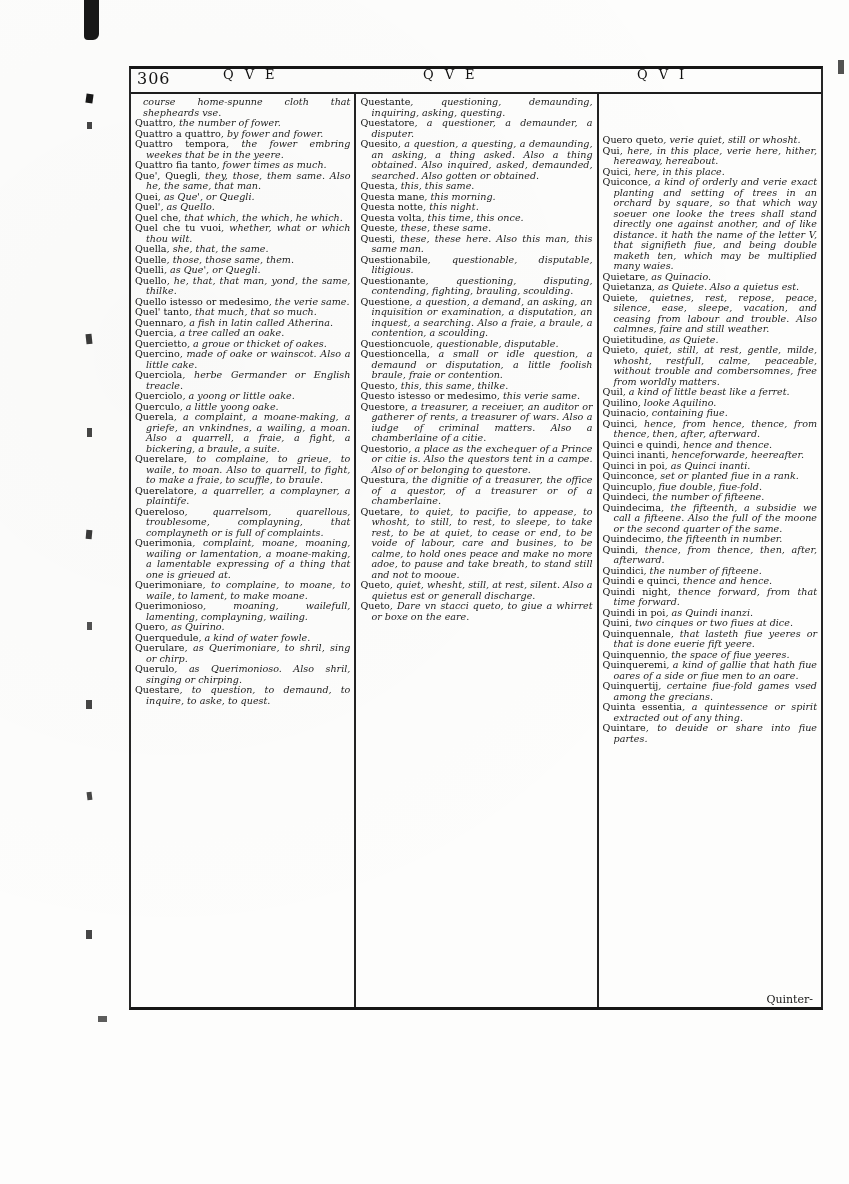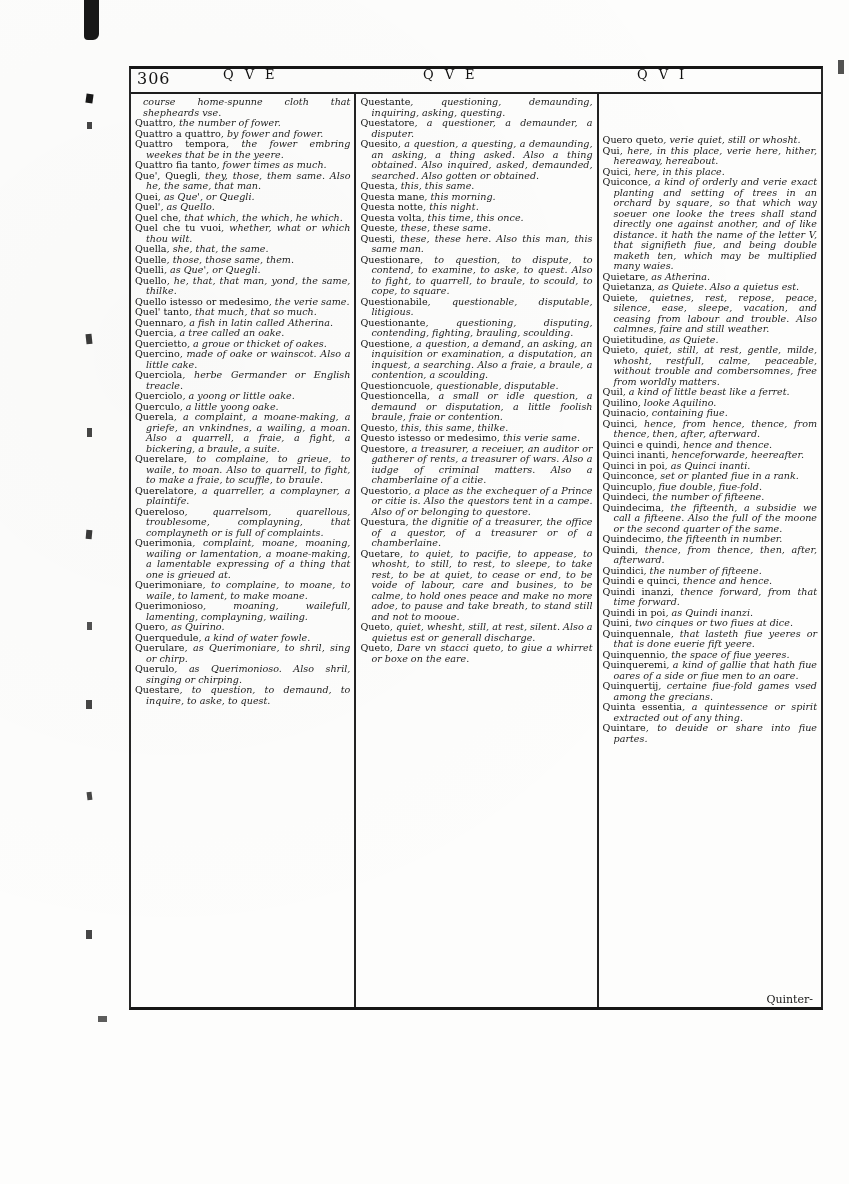--- a/index.html
+++ b/index.html
@@ -154,61 +154,60 @@
       <div class="col col2">
           <div class="entry"><span class="hw">Questante</span><span class="def">, questioning, demaunding, inquiring, asking, questing.</span></div>
           <div class="entry"><span class="hw">Questatore</span><span class="def">, a questioner, a demaunder, a disputer.</span></div>
           <div class="entry"><span class="hw">Quesito</span><span class="def">, a question, a questing, a demaunding, an asking, a thing asked. Also a thing obtained. Also inquired, asked, demaunded, searched. Also gotten or obtained.</span></div>
           <div class="entry"><span class="hw">Questa</span><span class="def">, this, this same.</span></div>
           <div class="entry"><span class="hw">Questa mane</span><span class="def">, this morning.</span></div>
           <div class="entry"><span class="hw">Questa notte</span><span class="def">, this night.</span></div>
           <div class="entry"><span class="hw">Questa volta</span><span class="def">, this time, this once.</span></div>
           <div class="entry"><span class="hw">Queste</span><span class="def">, these, these same.</span></div>
           <div class="entry"><span class="hw">Questi</span><span class="def">, these, these here. Also this man, this same man.</span></div>
-          <div class="entry"><span class="hw">Questionare</span><span class="def">, to question, to dispute, to contend, to examine, to aske, to quest. Also to fight, to quarrell, to braule, to scould, to cope, to square.</span></div>
           <div class="entry"><span class="hw">Questionabile</span><span class="def">, questionable, disputable, litigious.</span></div>
           <div class="entry"><span class="hw">Questionante</span><span class="def">, questioning, disputing, contending, fighting, brauling, scoulding.</span></div>
           <div class="entry"><span class="hw">Questione</span><span class="def">, a question, a demand, an asking, an inquisition or examination, a disputation, an inquest, a searching. Also a fraie, a braule, a contention, a scoulding.</span></div>
           <div class="entry"><span class="hw">Questioncuole</span><span class="def">, questionable, disputable.</span></div>
           <div class="entry"><span class="hw">Questioncella</span><span class="def">, a small or idle question, a demaund or disputation, a little foolish braule, fraie or contention.</span></div>
           <div class="entry"><span class="hw">Questo</span><span class="def">, this, this same, thilke.</span></div>
           <div class="entry"><span class="hw">Questo istesso or medesimo</span><span class="def">, this verie same.</span></div>
           <div class="entry"><span class="hw">Questore</span><span class="def">, a treasurer, a receiuer, an auditor or gatherer of rents, a treasurer of wars. Also a iudge of criminal matters. Also a chamberlaine of a citie.</span></div>
           <div class="entry"><span class="hw">Questorio</span><span class="def">, a place as the exchequer of a Prince or citie is. Also the questors tent in a campe. Also of or belonging to questore.</span></div>
           <div class="entry"><span class="hw">Questura</span><span class="def">, the dignitie of a treasurer, the office of a questor, of a treasurer or of a chamberlaine.</span></div>
           <div class="entry"><span class="hw">Quetare</span><span class="def">, to quiet, to pacifie, to appease, to whosht, to still, to rest, to sleepe, to take rest, to be at quiet, to cease or end, to be voide of labour, care and busines, to be calme, to hold ones peace and make no more adoe, to pause and take breath, to stand still and not to mooue.</span></div>
           <div class="entry"><span class="hw">Queto</span><span class="def">, quiet, whesht, still, at rest, silent. Also a quietus est or generall discharge.</span></div>
           <div class="entry"><span class="hw">Queto</span><span class="def">, Dare vn stacci queto, to giue a whirret or boxe on the eare.</span></div>
         </div>
       <div class="col col3">
           <div class="entry"><span class="hw">Quero queto</span><span class="def">, verie quiet, still or whosht.</span></div>
           <div class="entry"><span class="hw">Qui</span><span class="def">, here, in this place, verie here, hither, hereaway, hereabout.</span></div>
           <div class="entry"><span class="hw">Quici</span><span class="def">, here, in this place.</span></div>
           <div class="entry"><span class="hw">Quiconce</span><span class="def">, a kind of orderly and verie exact planting and setting of trees in an orchard by square, so that which way soeuer one looke the trees shall stand directly one against another, and of like distance. it hath the name of the letter V, that signifieth fiue, and being double maketh ten, which may be multiplied many waies.</span></div>
-          <div class="entry"><span class="hw">Quietare</span><span class="def">, as Atherina.</span></div>
+          <div class="entry"><span class="hw">Quietare</span><span class="def">, as Quinacio.</span></div>
           <div class="entry"><span class="hw">Quietanza</span><span class="def">, as Quiete. Also a quietus est.</span></div>
           <div class="entry"><span class="hw">Quiete</span><span class="def">, quietnes, rest, repose, peace, silence, ease, sleepe, vacation, and ceasing from labour and trouble. Also calmnes, faire and still weather.</span></div>
           <div class="entry"><span class="hw">Quietitudine</span><span class="def">, as Quiete.</span></div>
           <div class="entry"><span class="hw">Quieto</span><span class="def">, quiet, still, at rest, gentle, milde, whosht, restfull, calme, peaceable, without trouble and combersomnes, free from worldly matters.</span></div>
           <div class="entry"><span class="hw">Quil</span><span class="def">, a kind of little beast like a ferret.</span></div>
           <div class="entry"><span class="hw">Quilino</span><span class="def">, looke Aquilino.</span></div>
           <div class="entry"><span class="hw">Quinacio</span><span class="def">, containing fiue.</span></div>
           <div class="entry"><span class="hw">Quinci</span><span class="def">, hence, from hence, thence, from thence, then, after, afterward.</span></div>
           <div class="entry"><span class="hw">Quinci e quindi</span><span class="def">, hence and thence.</span></div>
           <div class="entry"><span class="hw">Quinci inanti</span><span class="def">, henceforwarde, heereafter.</span></div>
           <div class="entry"><span class="hw">Quinci in poi</span><span class="def">, as Quinci inanti.</span></div>
           <div class="entry"><span class="hw">Quinconce</span><span class="def">, set or planted fiue in a rank.</span></div>
           <div class="entry"><span class="hw">Quincuplo</span><span class="def">, fiue double, fiue-fold.</span></div>
           <div class="entry"><span class="hw">Quindeci</span><span class="def">, the number of fifteene.</span></div>
           <div class="entry"><span class="hw">Quindecima</span><span class="def">, the fifteenth, a subsidie we call a fifteene. Also the full of the moone or the second quarter of the same.</span></div>
           <div class="entry"><span class="hw">Quindecimo</span><span class="def">, the fifteenth in number.</span></div>
           <div class="entry"><span class="hw">Quindi</span><span class="def">, thence, from thence, then, after, afterward.</span></div>
           <div class="entry"><span class="hw">Quindici</span><span class="def">, the number of fifteene.</span></div>
           <div class="entry"><span class="hw">Quindi e quinci</span><span class="def">, thence and hence.</span></div>
-          <div class="entry"><span class="hw">Quindi inanzi</span><span class="def">, thence forward, from that time forward.</span></div>
+          <div class="entry"><span class="hw">Quindi night</span><span class="def">, thence forward, from that time forward.</span></div>
           <div class="entry"><span class="hw">Quindi in poi</span><span class="def">, as Quindi inanzi.</span></div>
           <div class="entry"><span class="hw">Quini</span><span class="def">, two cinques or two fiues at dice.</span></div>
           <div class="entry"><span class="hw">Quinquennale</span><span class="def">, that lasteth fiue yeeres or that is done euerie fift yeere.</span></div>
           <div class="entry"><span class="hw">Quinquennio</span><span class="def">, the space of fiue yeeres.</span></div>
           <div class="entry"><span class="hw">Quinqueremi</span><span class="def">, a kind of gallie that hath fiue oares of a side or fiue men to an oare.</span></div>
           <div class="entry"><span class="hw">Quinquertij</span><span class="def">, certaine fiue-fold games vsed among the grecians.</span></div>
           <div class="entry"><span class="hw">Quinta essentia</span><span class="def">, a quintessence or spirit extracted out of any thing.</span></div>
           <div class="entry"><span class="hw">Quintare</span><span class="def">, to deuide or share into fiue partes.</span></div>
         </div>
     </div>

